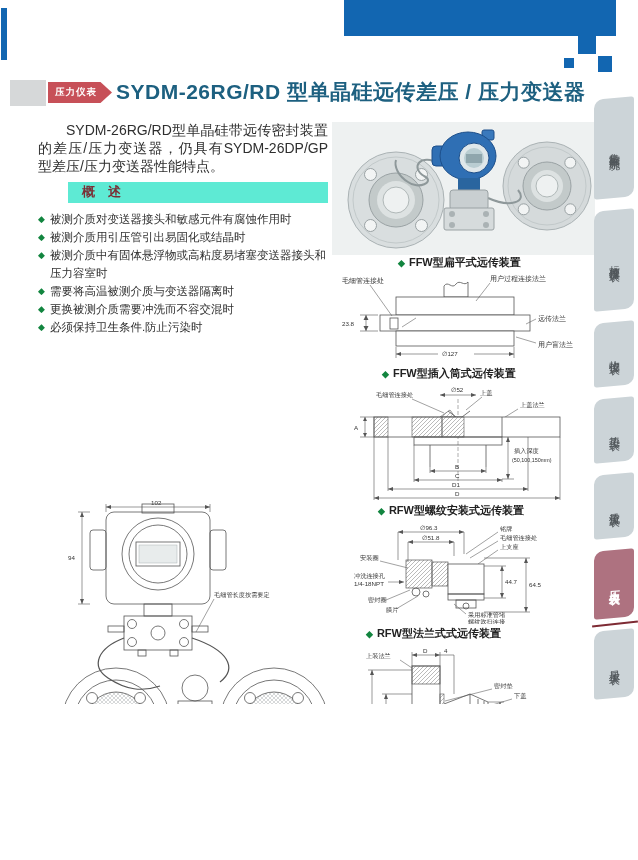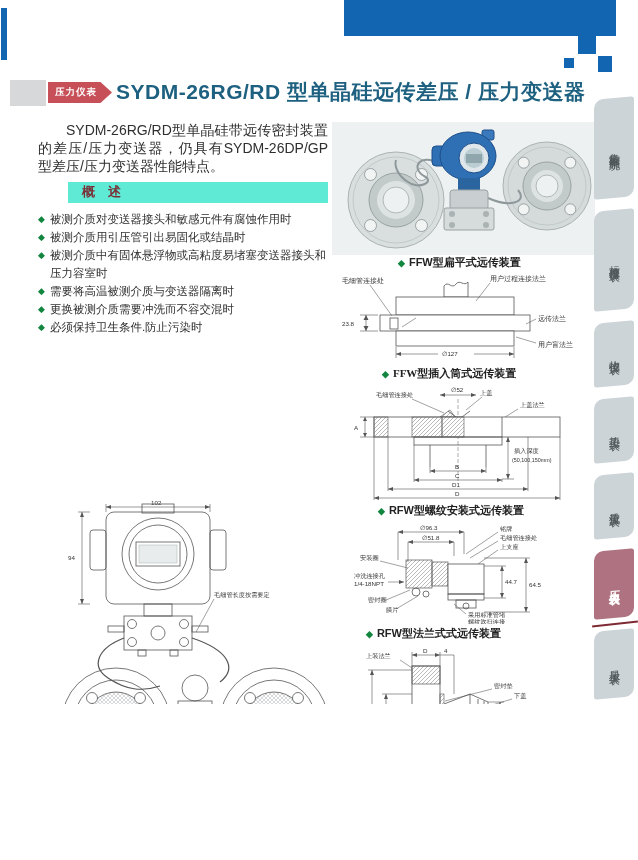--- a/index.html
+++ b/index.html
@@ -217,21 +217,21 @@
     <text class="t7" x="2" y="12">毛细管连接处</text>
     <path class="lead" d="M30 14 L52 45"></path>
     <text class="t7" x="150" y="10">用户过程连接法兰</text>
     <path class="lead" d="M150 12 L136 30"></path>
     <text class="t7" x="198" y="50">远传法兰</text>
     <path class="lead" d="M196 48 L186 53"></path>
     <text class="t7" x="198" y="76">用户盲法兰</text>
     <path class="lead" d="M196 72 L176 66"></path>
   </svg>
 
-  <div class="fig-caption" style="left:382px;top:366px;font-family:Liberation Serif, serif;"><span class="dia">◆</span><span>FFW型插入筒式远传装置</span></div>
+  <div class="fig-caption" style="left:382px;top:366px;"><span class="dia">◆</span><span>FFW型插入筒式远传装置</span></div>
   <svg class="dia-svg" style="left:352px;top:383px;" width="240" height="119" viewBox="0 0 240 119">
     <defs>
       <pattern id="h1" patternUnits="userSpaceOnUse" width="4" height="4">
         <path d="M0 4 L4 0" stroke="#777" stroke-width="0.5"></path>
       </pattern>
     </defs>
     <path class="dash" d="M106 16 V100"></path>
     <path class="dim" d="M88 12 H124"></path>
     <path d="M88 12 l5 -2 v4 z M124 12 l-5 -2 v4 z" fill="#555"></path>
     <text class="t6" x="99" y="9">∅52</text>

